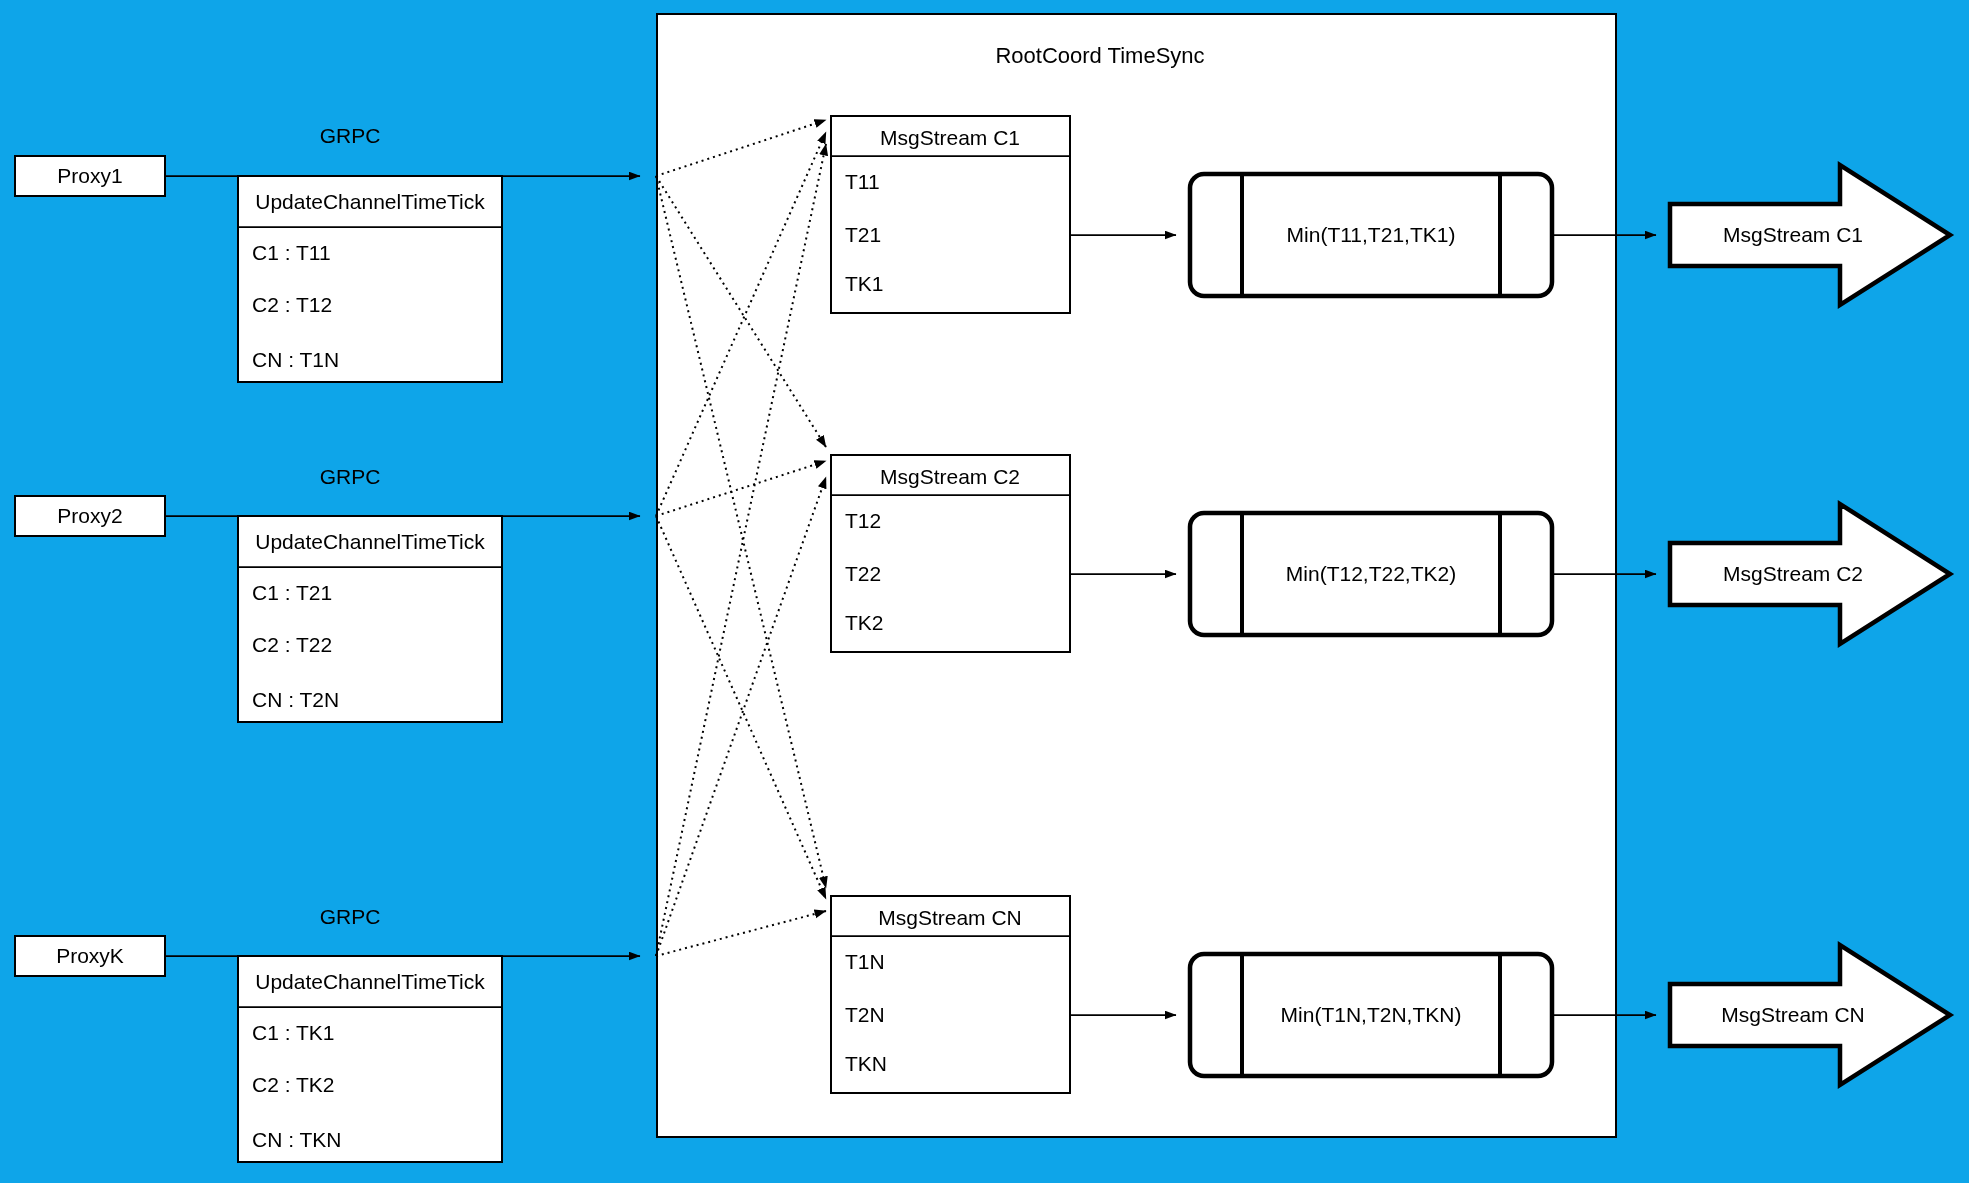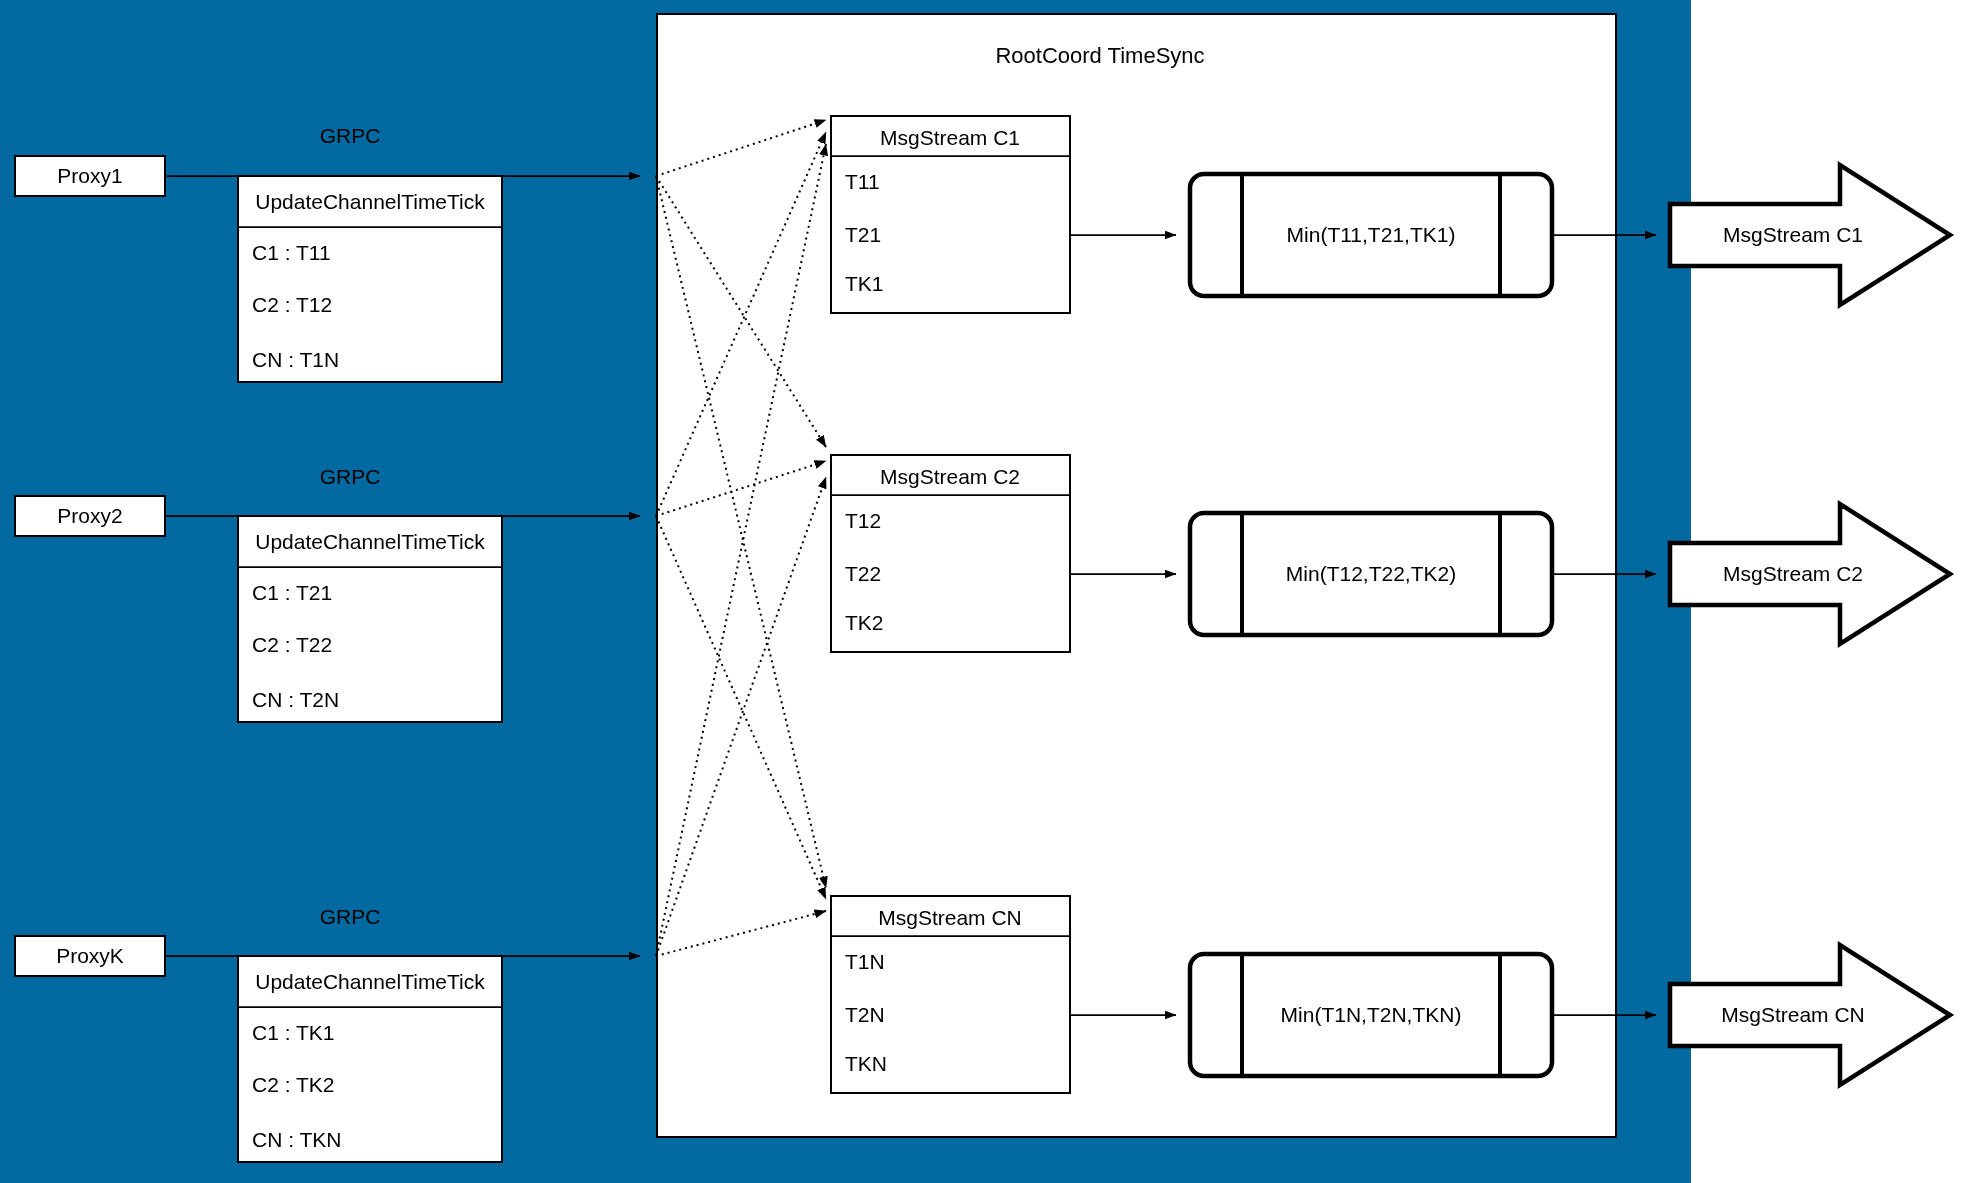--- a/index.html
+++ b/index.html
@@ -2,23 +2,23 @@
 <html><head>
 <meta charset="utf-8">
 <style>
   html, body {
     margin: 0;
     padding: 0;
     background: #ffffff;
   }
   .stage {
     position: relative;
-    width: 1691px;
+    width: 1969px;
     height: 1183px;
-    background: #0369a1;
+    background: #0ea5e9;
     font-family: "Liberation Sans", sans-serif;
   }
   svg { display: block; }
   text {
     font-family: "Liberation Sans", sans-serif;
     fill: #000000;
     font-size: 21px;
   }
   .title-text { font-size: 22px; }
   .shape {

